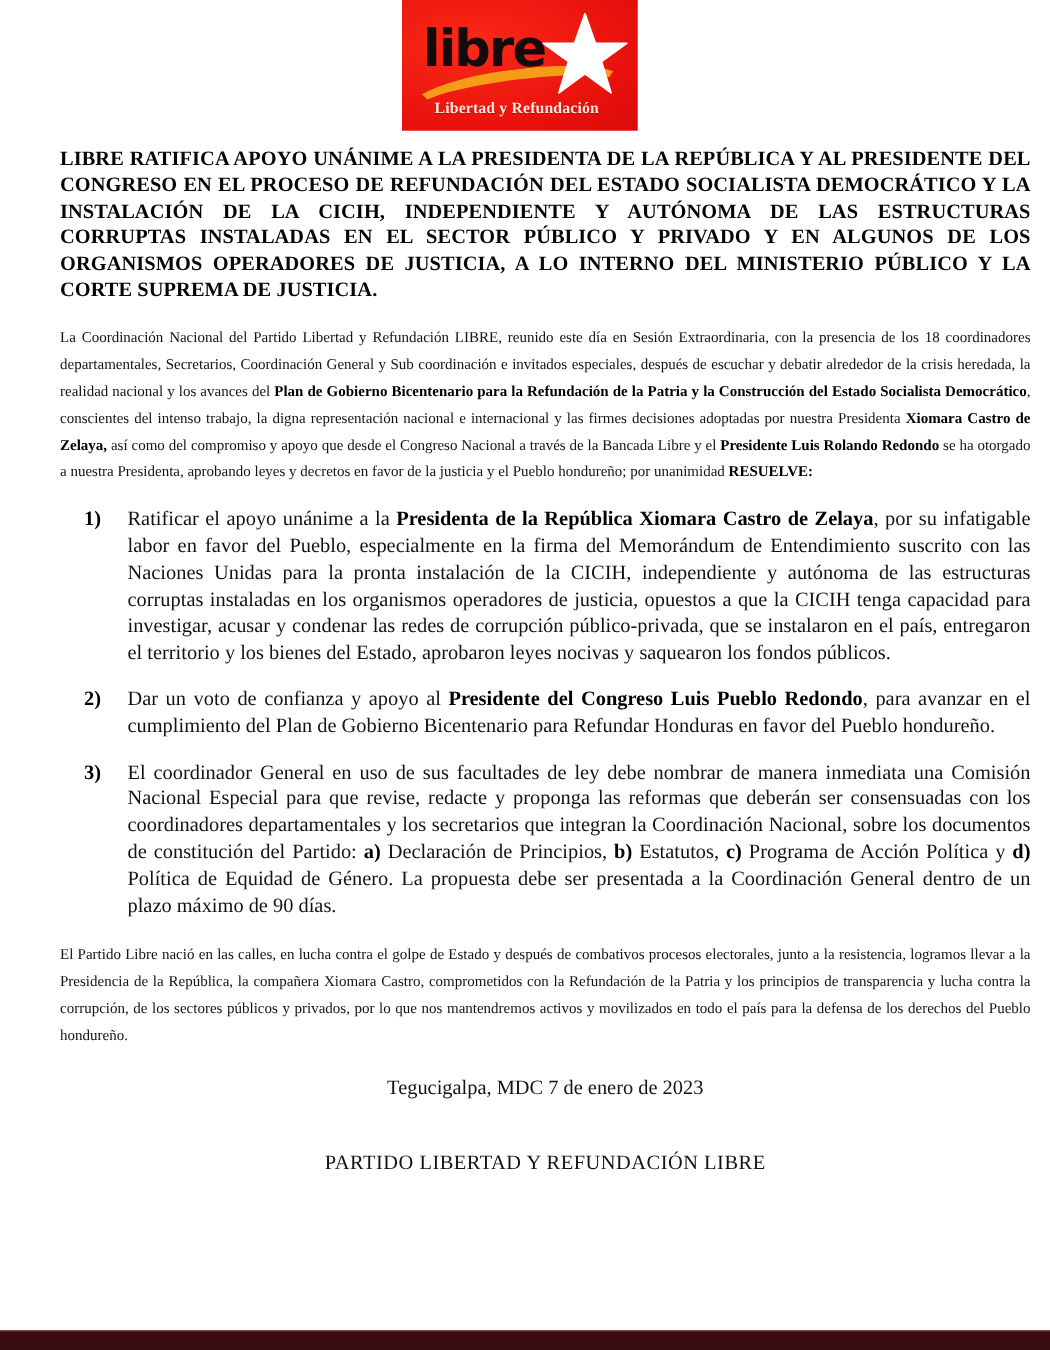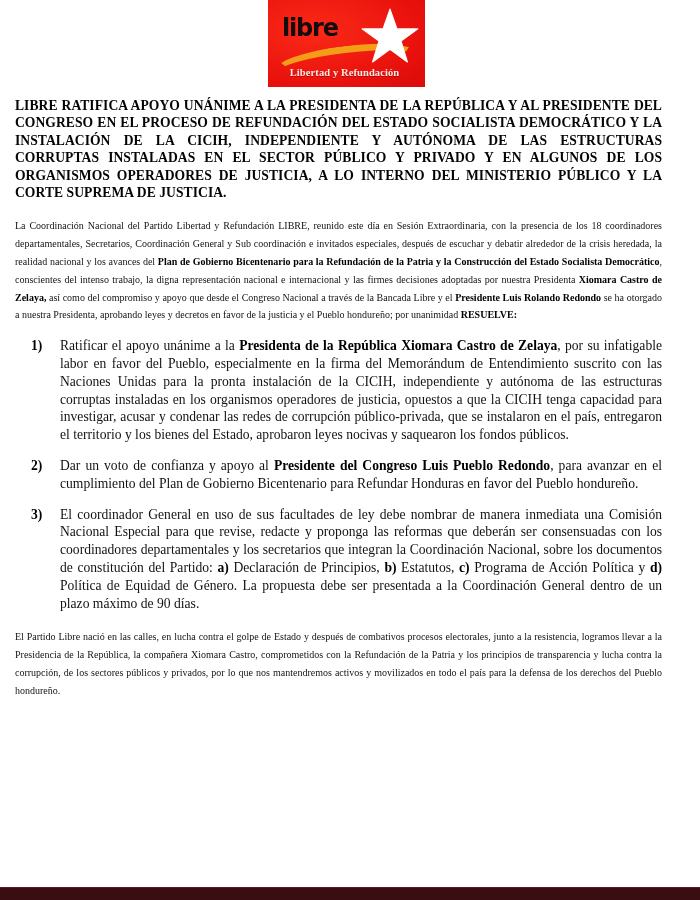--- a/index.html
+++ b/index.html
@@ -31,21 +31,21 @@
     background: #ef1b14;
     background-image: radial-gradient(ellipse at 30% 35%, #fb2a18 0%, #e8100c 70%, #d80c0a 100%);
     overflow: hidden;
   }
   .logo-word {
     position: absolute;
     left: 14px;
     top: 16px;
     font-family: "DejaVu Sans", sans-serif;
     font-weight: 700;
-    font-size: 24px;
+    font-size: 34px;
     letter-spacing: -1.2px;
     color: #140c0c;
     line-height: 1;
   }
   .logo-swoosh {
     position: absolute;
     left: 6px;
     top: 46px;
     width: 132px;
     height: 26px;
@@ -76,21 +76,21 @@
     font-size: 10.5px;
     font-weight: 700;
     letter-spacing: .1px;
     color: #fde9e2;
     text-shadow: 0 1px 0 rgba(120,0,0,.6);
   }
 
   
   .doc {
     position: absolute;
-    left: 15px;
+    left: 40px;
     top: 97px;
     width: 647px;
   }
 
   h1.title {
     margin: 0 0 16px 0;
     font-size: 13.6px;
     line-height: 17.4px;
     font-weight: 700;
     text-align: justify;
@@ -193,16 +193,20 @@
       <span>Dar un voto de confianza y apoyo al <b>Presidente del Congreso Luis Pueblo Redondo</b>, para avanzar en el cumplimiento del Plan de Gobierno Bicentenario para Refundar Honduras en favor del Pueblo hondureño.</span>
     </li>
     <li>
       <span class="marker">3)</span>
       <span>El coordinador General en uso de sus facultades de ley debe nombrar de manera inmediata una Comisión Nacional Especial para que revise, redacte y proponga las reformas que deberán ser consensuadas con los coordinadores departamentales y los secretarios que integran la Coordinación Nacional, sobre los documentos de constitución del Partido: <b>a)</b> Declaración de Principios, <b>b)</b> Estatutos, <b>c)</b> Programa de Acción Política y <b>d)</b> Política de Equidad de Género. La propuesta debe ser presentada a la Coordinación General dentro de un plazo máximo de 90 días.</span>
     </li>
   </ol>
 
   <p class="para">El Partido Libre nació en las calles, en lucha contra el golpe de Estado y después de combativos procesos electorales, junto a la resistencia, logramos llevar a la Presidencia de la República, la compañera Xiomara Castro, comprometidos con la Refundación de la Patria y los principios de transparencia y lucha contra la corrupción, de los sectores públicos y privados, por lo que nos mantendremos activos y movilizados en todo el país para la defensa de los derechos del Pueblo hondureño.</p>
 
+  <div class="closing-block">
+    <p class="place-date">Tegucigalpa, MDC 7 de enero de 2023</p>
+    <p class="signature">PARTIDO LIBERTAD Y REFUNDACIÓN LIBRE</p>
+  </div>
 
 </div>
 
 <div class="bottom-bar"></div>
 
 </body></html>

